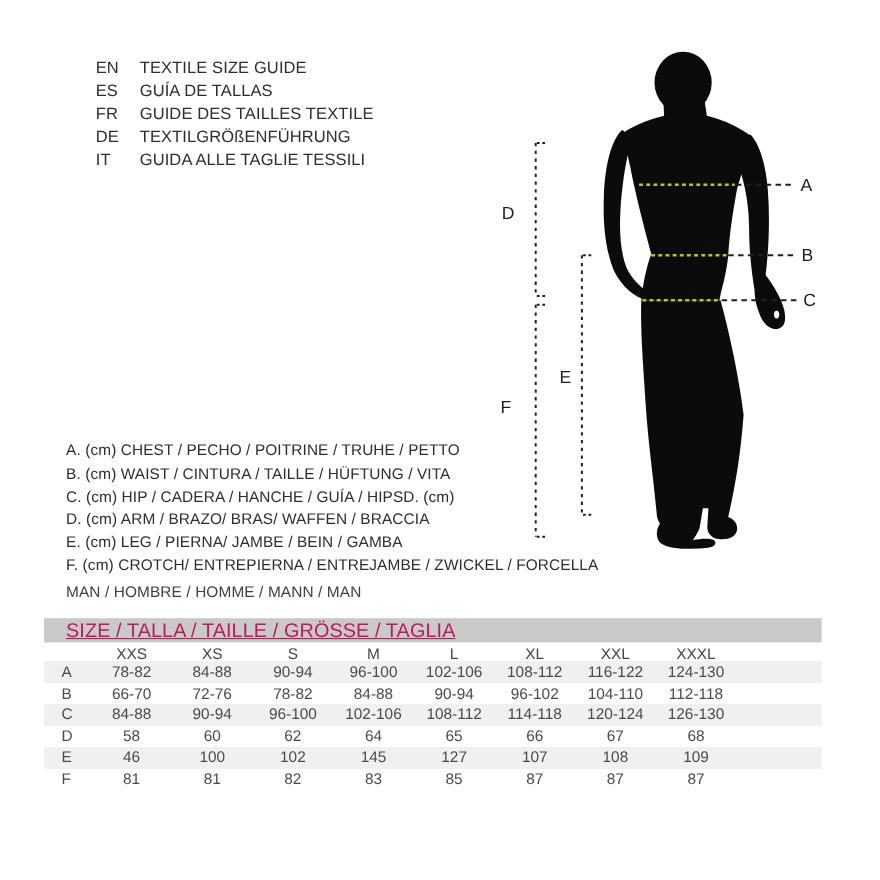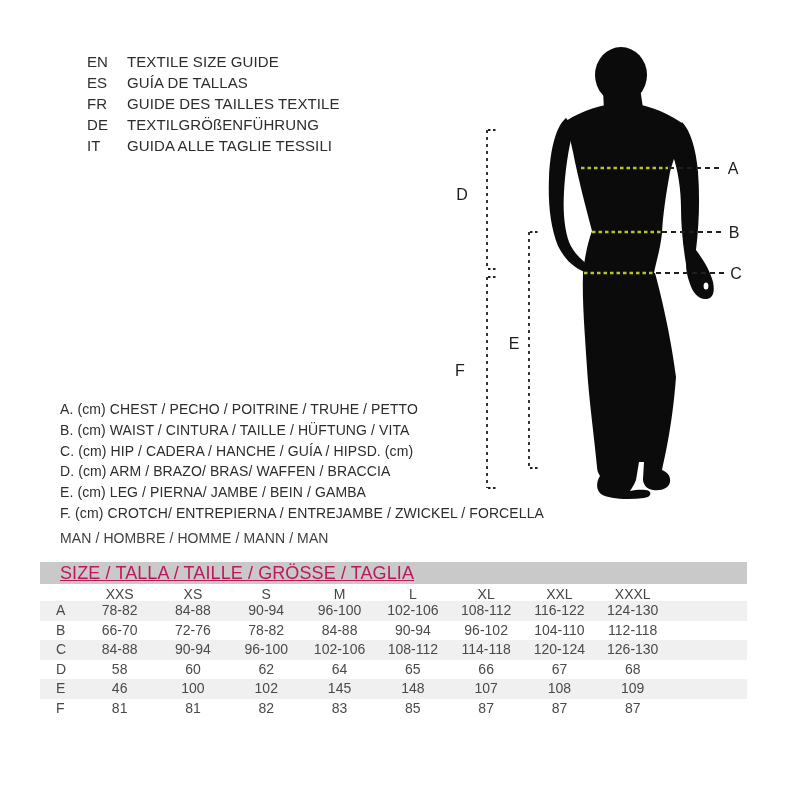--- a/index.html
+++ b/index.html
@@ -197,21 +197,21 @@
           <div class="tcell">67</div>
           <div class="tcell">68</div>
           <div class="tcell"></div>
         </div>
         <div class="trow stripe">
           <div class="tcell label">E</div>
           <div class="tcell">46</div>
           <div class="tcell">100</div>
           <div class="tcell">102</div>
           <div class="tcell">145</div>
-          <div class="tcell">148</div>
+          <div class="tcell">127</div>
           <div class="tcell">107</div>
           <div class="tcell">108</div>
           <div class="tcell">109</div>
           <div class="tcell"></div>
         </div>
         <div class="trow">
           <div class="tcell label">F</div>
           <div class="tcell">81</div>
           <div class="tcell">81</div>
           <div class="tcell">82</div>

